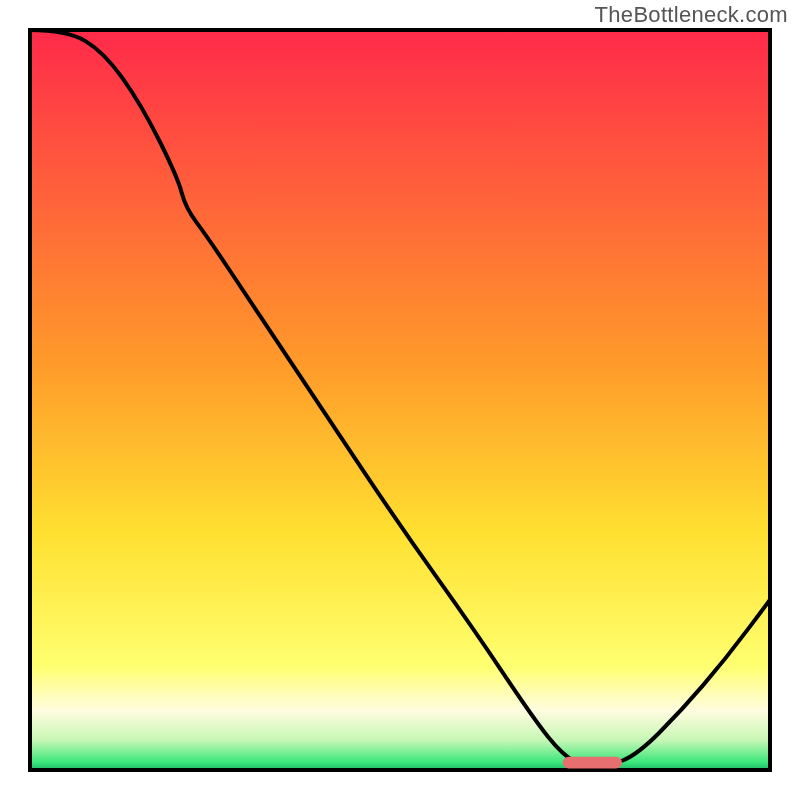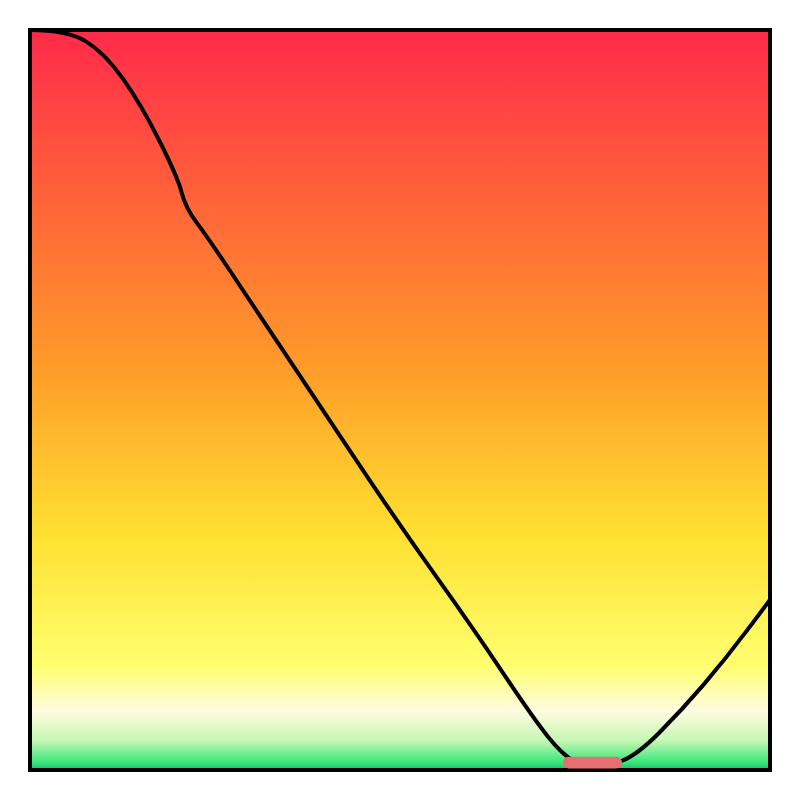--- a/index.html
+++ b/index.html
@@ -31,20 +31,21 @@
     top: 0;
     left: 0;
     width: 800px;
     height: 800px;
     display: block;
   }
 </style>
 </head>
 <body>
 <div class="wrap">
+  <div class="watermark">TheBottleneck.com</div>
   <svg class="plot" viewBox="0 0 800 800" preserveAspectRatio="none">
     <defs>
       <linearGradient id="bg-grad" x1="0" y1="0" x2="0" y2="1">
         <stop id="g0" offset="0%" stop-color="#ff2a4a"></stop>
         <stop id="g1" offset="45%" stop-color="#ff9a2a"></stop>
         <stop id="g2" offset="68%" stop-color="#ffe030"></stop>
         <stop id="g3" offset="86%" stop-color="#ffff70"></stop>
         <stop id="g4" offset="92%" stop-color="#fffce0"></stop>
         <stop id="g5" offset="96%" stop-color="#c6f7b4"></stop>
         <stop id="g6" offset="99%" stop-color="#38e67a"></stop>

